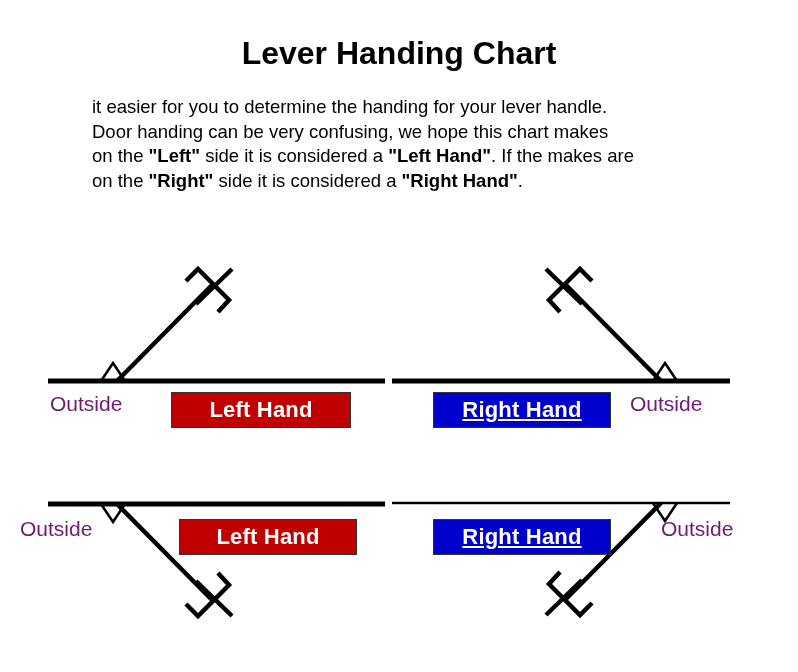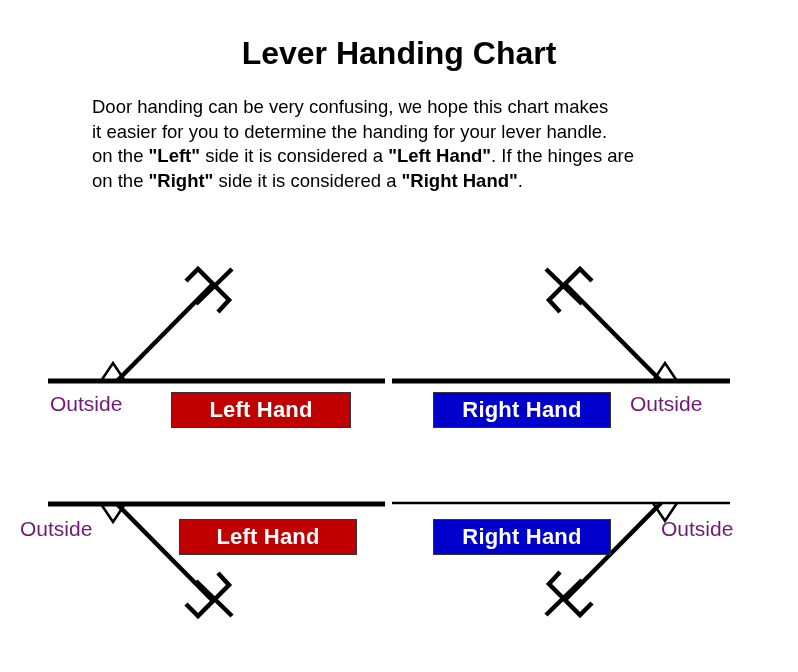--- a/index.html
+++ b/index.html
@@ -70,21 +70,21 @@
     color: #ffffff;
     font-size: 22px;
     font-weight: bold;
     text-align: center;
     line-height: 34px;
     height: 36px;
     letter-spacing: 0.2px;
     white-space: nowrap;
   }
   .badge-red  { background: #c00000; }
-  .badge-blue { background: #0000cc; }
+  .badge-blue { background: #0000cc; text-decoration: underline; }
 
   .badge-tl { left: 171px; top: 392px; width: 180px; }
   .badge-tr { left: 433px; top: 392px; width: 178px; }
   .badge-bl { left: 179px; top: 519px; width: 178px; }
   .badge-br { left: 433px; top: 519px; width: 178px; }
 
   .outside-label {
     position: absolute;
     font-size: 21px;
     line-height: 26px;
@@ -99,27 +99,27 @@
 </style>
 </head>
 <body style="background: rgb(255, 255, 255);">
 
 <div id="page-root">
 
   <div class="chart-title">Lever Handing Chart</div>
 
   <div class="intro-block">
     <div class="intro-line">
+      <span>it easier for you to determine the handing for your lever handle.</span>
+    </div>
+    <div class="intro-line">
       <span>Door handing can be very confusing, we hope this chart makes</span>
     </div>
     <div class="intro-line">
-      <span>it easier for you to determine the handing for your lever handle.</span>
-    </div>
-    <div class="intro-line">
-      <span>on the </span><b>"Left"</b><span> side it is considered a </span><b>"Left Hand"</b><span>. If the hinges are</span>
+      <span>on the </span><b>"Left"</b><span> side it is considered a </span><b>"Left Hand"</b><span>. If the makes are</span>
     </div>
     <div class="intro-line">
       <span>on the </span><b>"Right"</b><span> side it is considered a </span><b>"Right Hand"</b><span>.</span>
     </div>
   </div>
 
   <div class="diagram-layer">
     <svg width="798" height="672" viewBox="0 0 798 672" xmlns="http://www.w3.org/2000/svg">
 
       <g>

